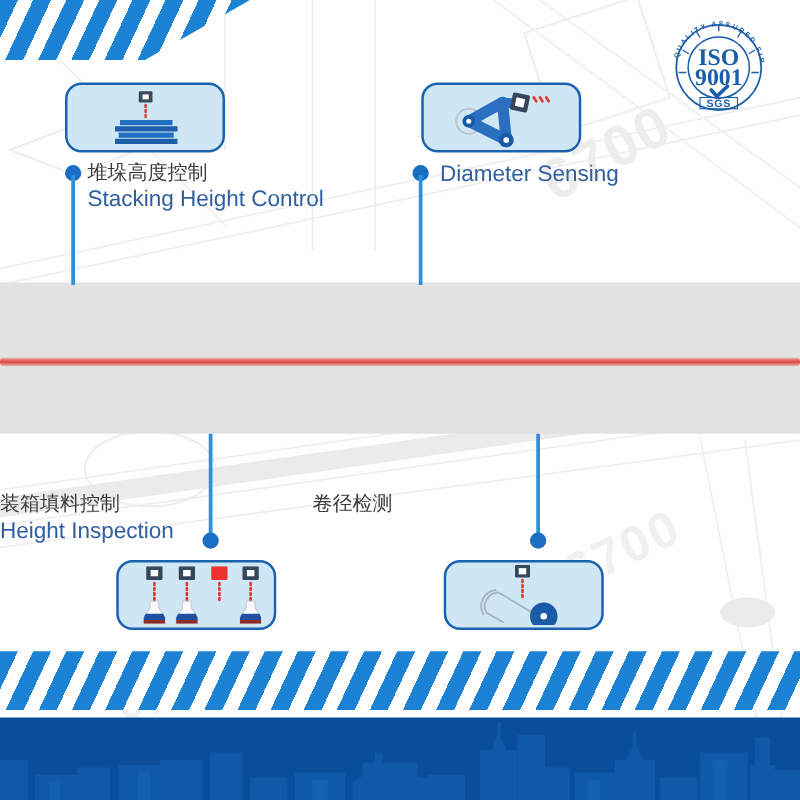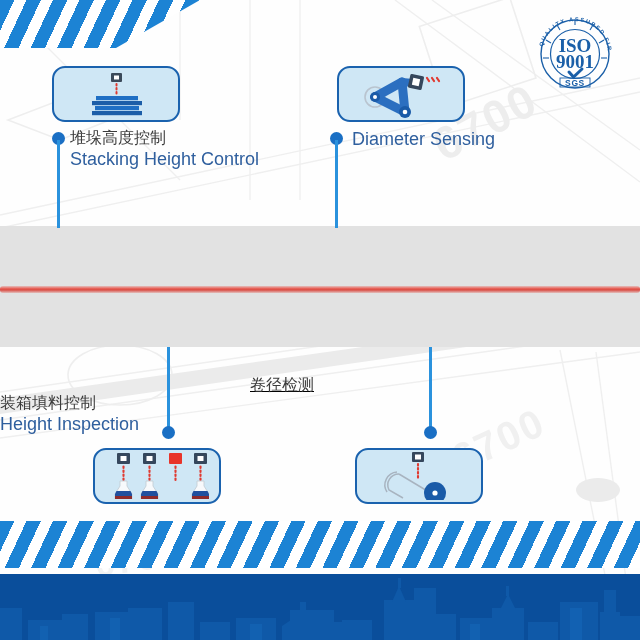--- a/index.html
+++ b/index.html
@@ -292,21 +292,21 @@
         <rect x="36" y="43" width="17" height="3" fill="#8e2b2b"></rect>
         <path d="M92 28 L99 28 L99 33 L104 41 L104 46 L87 46 L87 41 L92 33 Z" fill="#f7f9fb" stroke="#c4ced6" stroke-width="0.9"></path>
         <path d="M88.5 38 L102.5 38 L104 41 L104 43 L87 43 L87 41 Z" fill="#21509e"></path>
         <rect x="87" y="43" width="17" height="3" fill="#8e2b2b"></rect>
       </g>
     </svg>
   </div>
 
   <div class="conn-line" style="left:429px; top:347px; height:86px;"></div>
   <div class="conn-dot" style="left:424px; top:426px;"></div>
-  <div class="label-group align-right" style="left:250px; top:375px; width:165px;text-decoration:underline;">
+  <div class="label-group align-right" style="left:250px; top:393px; width:165px;">
     <div class="label-cn">卷径检测</div>
   </div>
   <div class="icon-card" style="left:355px; top:448px;">
     <svg width="92" height="48" viewBox="0 0 92 48">
       <rect x="39" y="0" width="12" height="10" fill="#35475c" rx="1"></rect>
       <rect x="42" y="2.5" width="6" height="5" fill="#ffffff"></rect>
       <g stroke="#e03a30" stroke-width="2.1" stroke-linecap="round">
         <line x1="45" y1="12" x2="45" y2="13.6"></line>
         <line x1="45" y1="16" x2="45" y2="17.6"></line>
         <line x1="45" y1="20" x2="45" y2="21.6"></line>

